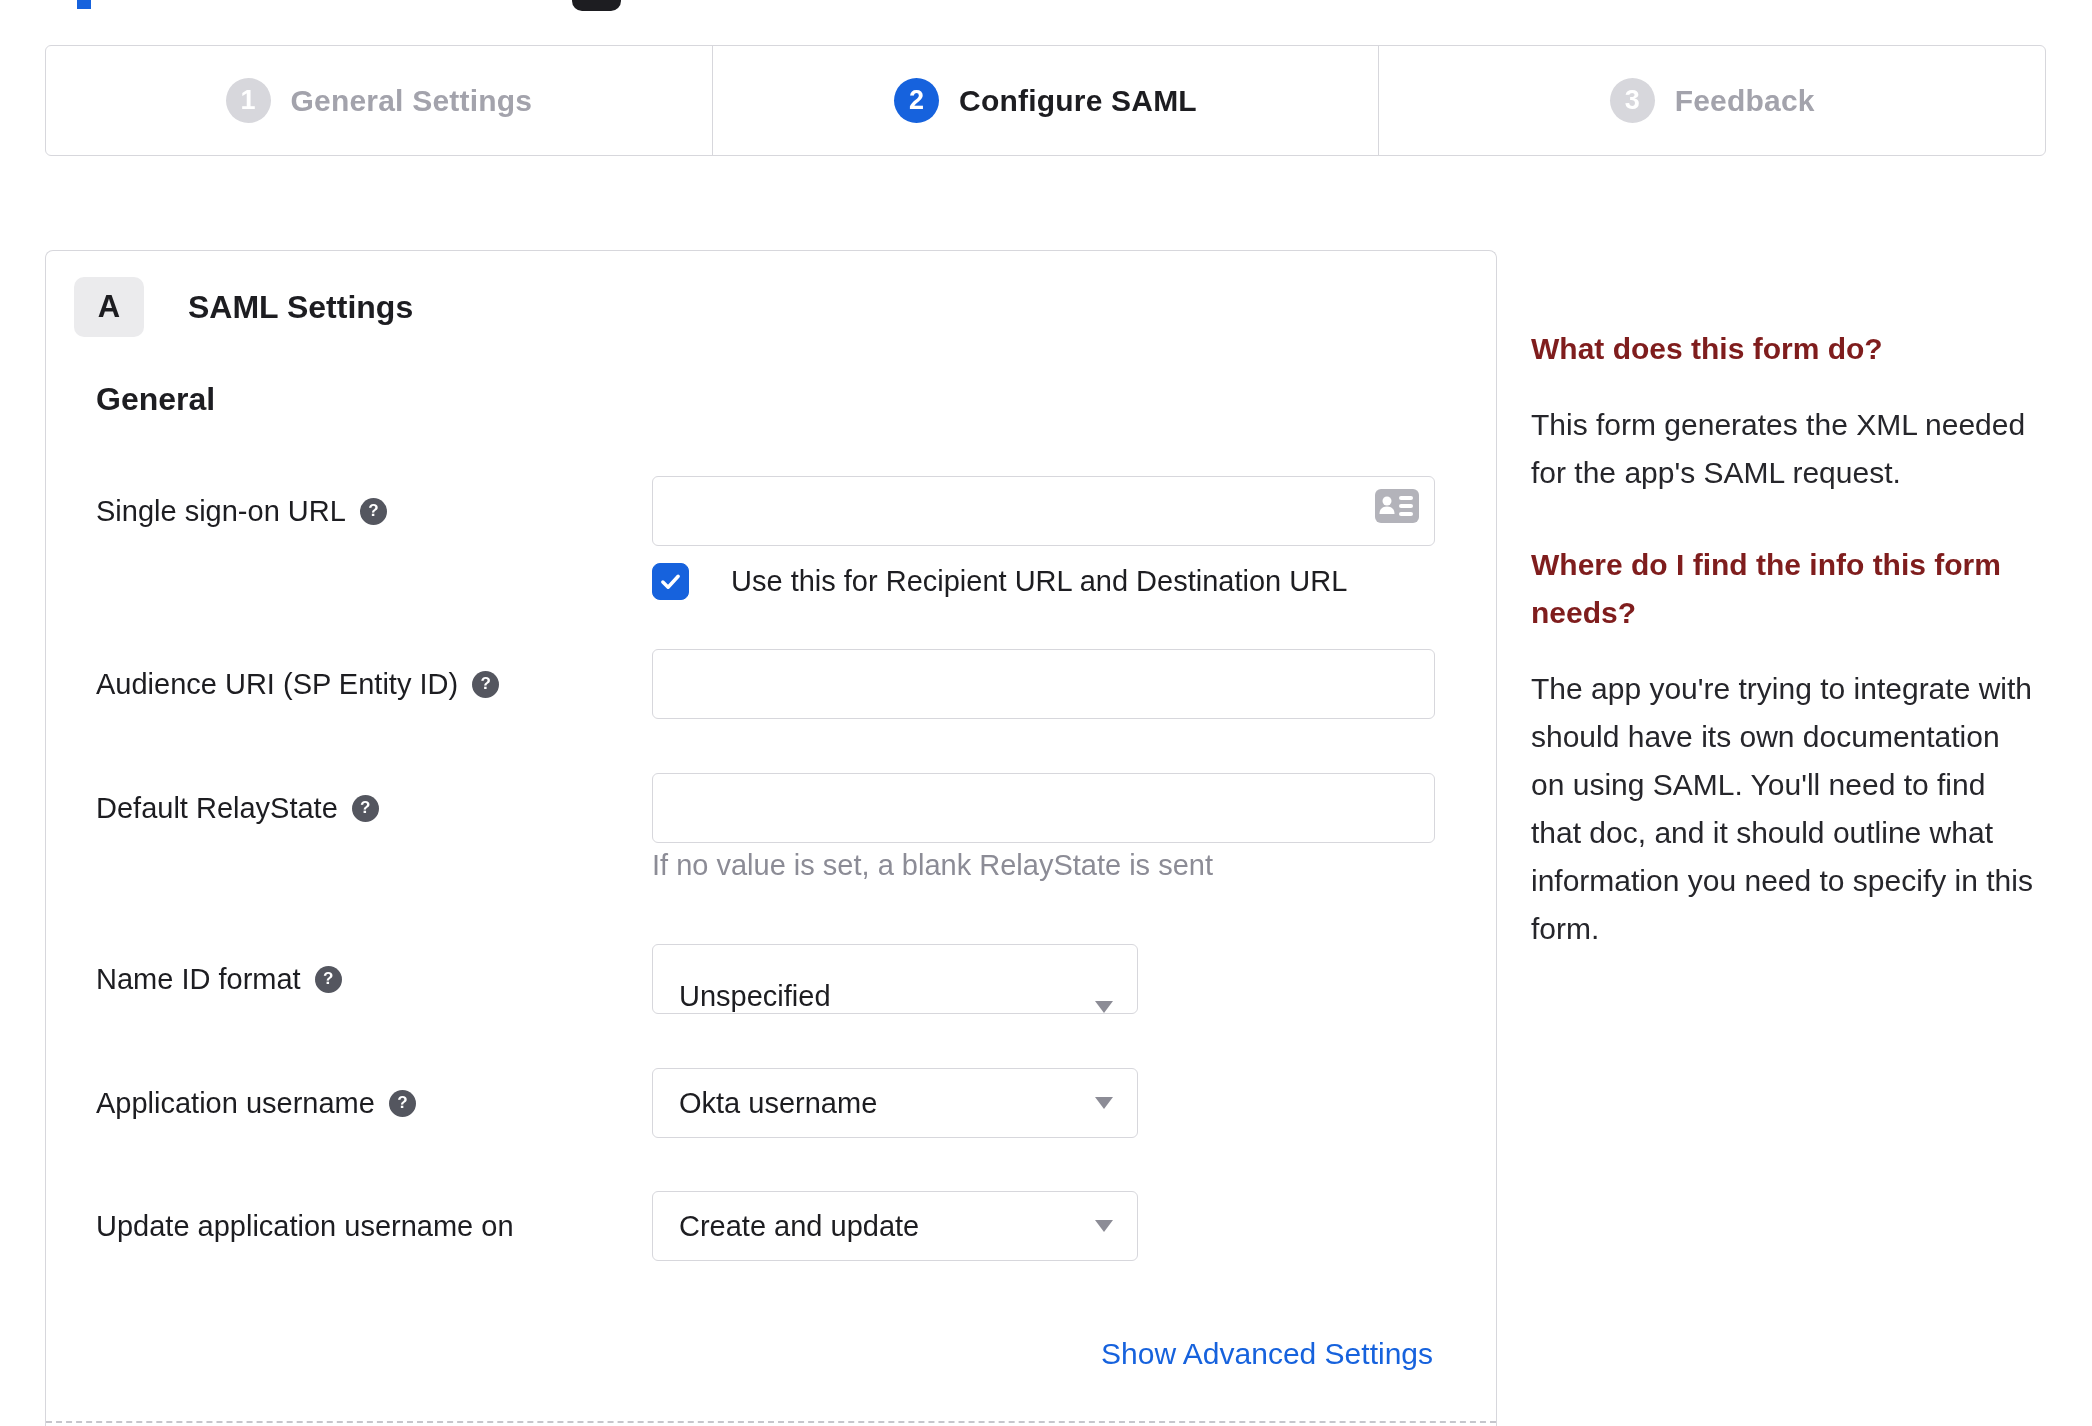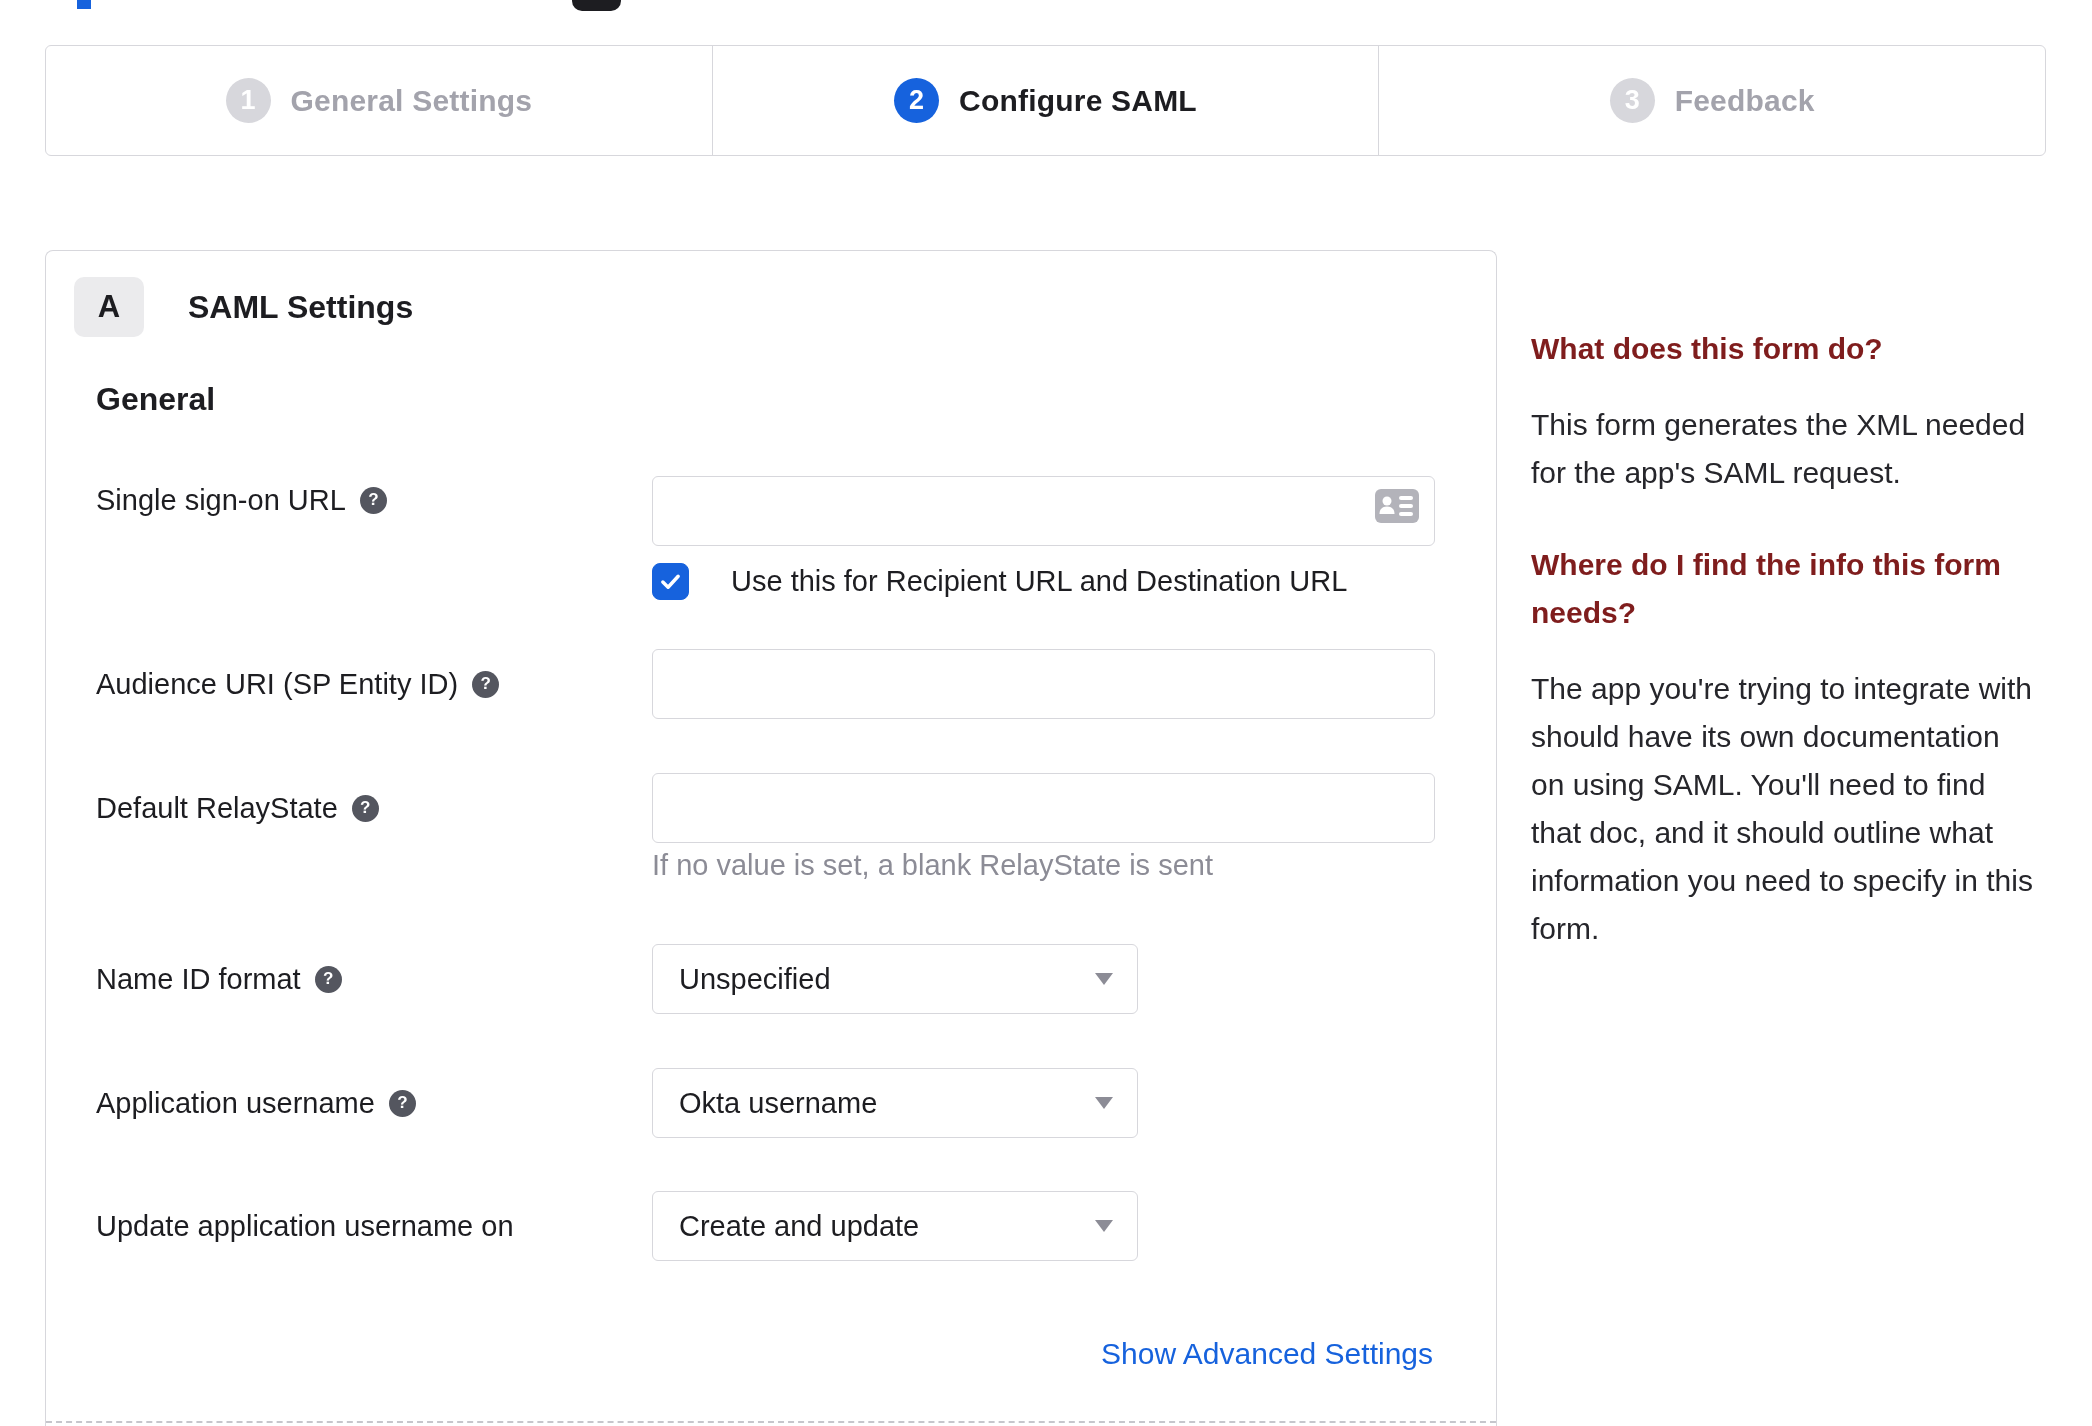--- a/index.html
+++ b/index.html
@@ -94,21 +94,21 @@
       <span class="step-label">Feedback</span>
     </div>
   </div>
 
   <div class="panel">
 
     <div class="section-badge">A</div>
     <div class="section-title">SAML Settings</div>
     <div class="group-heading">General</div>
 
-    <div class="field-label" style="top:214px;">
+    <div class="field-label" style="top:225px;">
       <span>Single sign-on URL</span>
       <span class="help-icon">?</span>
     </div>
     <div class="input-wrap" style="top:225px;">
       <input class="text-input" type="text" value="" style="">
       <svg class="card-icon" viewBox="0 0 44 34">
         <rect x="0" y="0" width="44" height="34" rx="6" fill="#b3b3ba"></rect>
         <circle cx="12" cy="12" r="4.5" fill="#ffffff"></circle>
         <path d="M4.5 25 C4.5 19.5 8 17.5 12 17.5 C16 17.5 19.5 19.5 19.5 25 Z" fill="#ffffff"></path>
         <rect x="24" y="7" width="14" height="4" rx="2" fill="#ffffff"></rect>
@@ -136,21 +136,21 @@
       <span>Default RelayState</span>
       <span class="help-icon">?</span>
     </div>
     <input class="text-input" style="top: 522px;" type="text" value="">
     <div class="hint" style="top:598px;">If no value is set, a blank RelayState is sent</div>
 
     <div class="field-label" style="top:693px;">
       <span>Name ID format</span>
       <span class="help-icon">?</span>
     </div>
-    <div class="select" style="top:693px;">
+    <div class="select" style="top:693px;align-items:flex-end;">
       <span>Unspecified</span>
       <span class="caret"></span>
     </div>
 
     <div class="field-label" style="top:817px;">
       <span>Application username</span>
       <span class="help-icon">?</span>
     </div>
     <div class="select" style="top:817px;">
       <span>Okta username</span>

